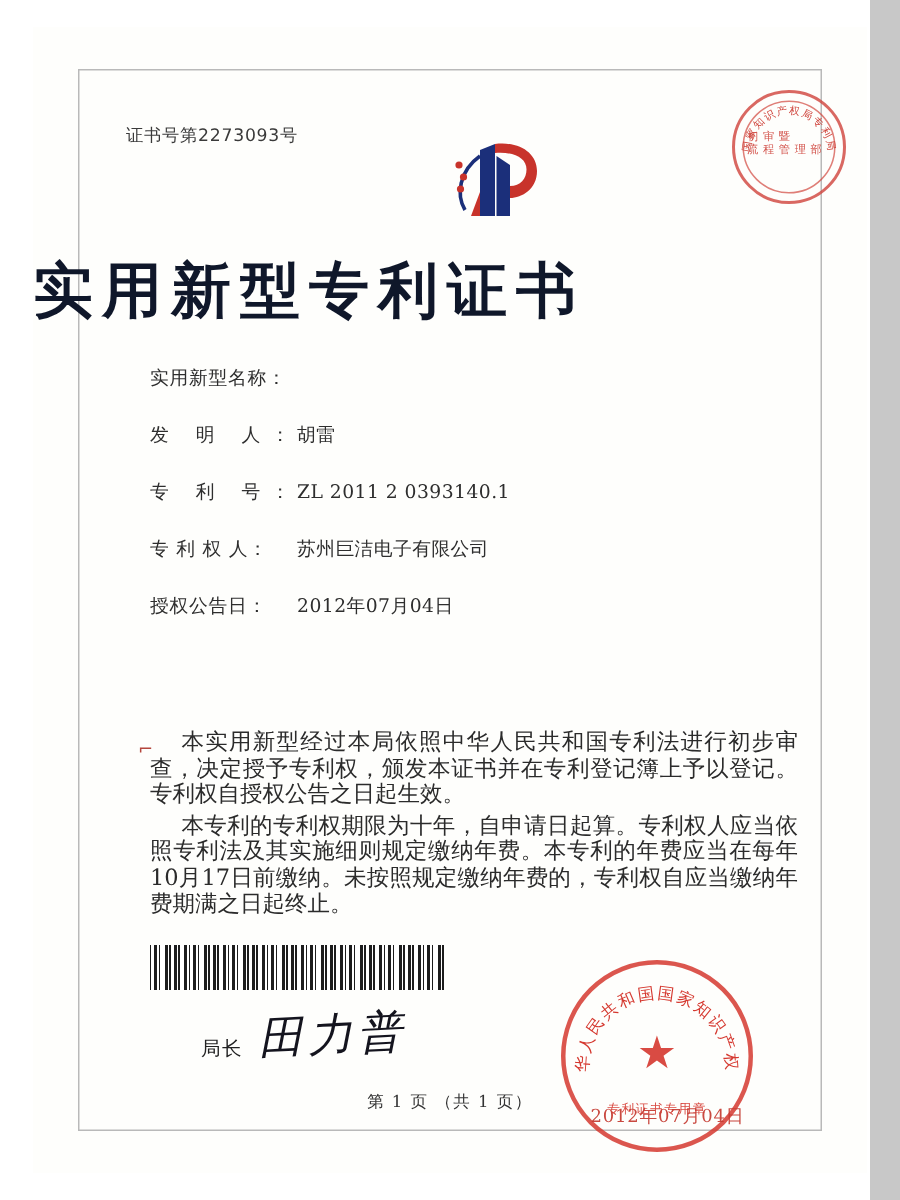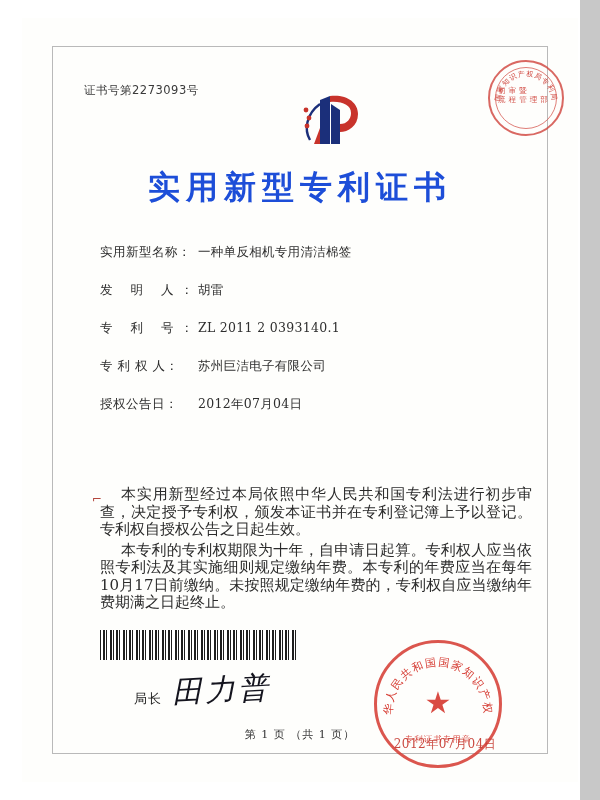--- a/index.html
+++ b/index.html
@@ -112,26 +112,26 @@
     font-family: "DejaVu Serif", serif;
     letter-spacing: 1px;
   }
 
   
   .main-title {
     position: absolute;
     left: 0;
     top: 148px;
     width: 100%;
-    text-align: center;
+    text-align: left;
     font-family: "DejaVu Serif", serif;
     font-weight: bold;
-    font-size: 32px;
+    font-size: 40px;
     letter-spacing: 6px;
-    color: #1d4ed8;
+    color: #0f172a;
   }
 
   
   .fields {
     position: absolute;
     left: 78px;
     top: 226px;
     width: 430px;
   }
   .field-row {
@@ -326,21 +326,20 @@
         <div>初 审 暨</div>
         <div>流 程 管 理 部</div>
       </div>
     </div>
 
     <div class="main-title">实用新型专利证书</div>
 
     <div class="fields">
       <div class="field-row">
         <div class="field-label">实用新型名称：</div>
-        <div class="field-value">一种单反相机专用清洁棉签</div>
       </div>
       <div class="field-row">
         <div class="field-label spaced">发 明 人：</div>
         <div class="field-value">胡雷</div>
       </div>
       <div class="field-row">
         <div class="field-label spaced">专 利 号：</div>
         <div class="field-value">ZL 2011 2 0393140.1</div>
       </div>
       <div class="field-row">

